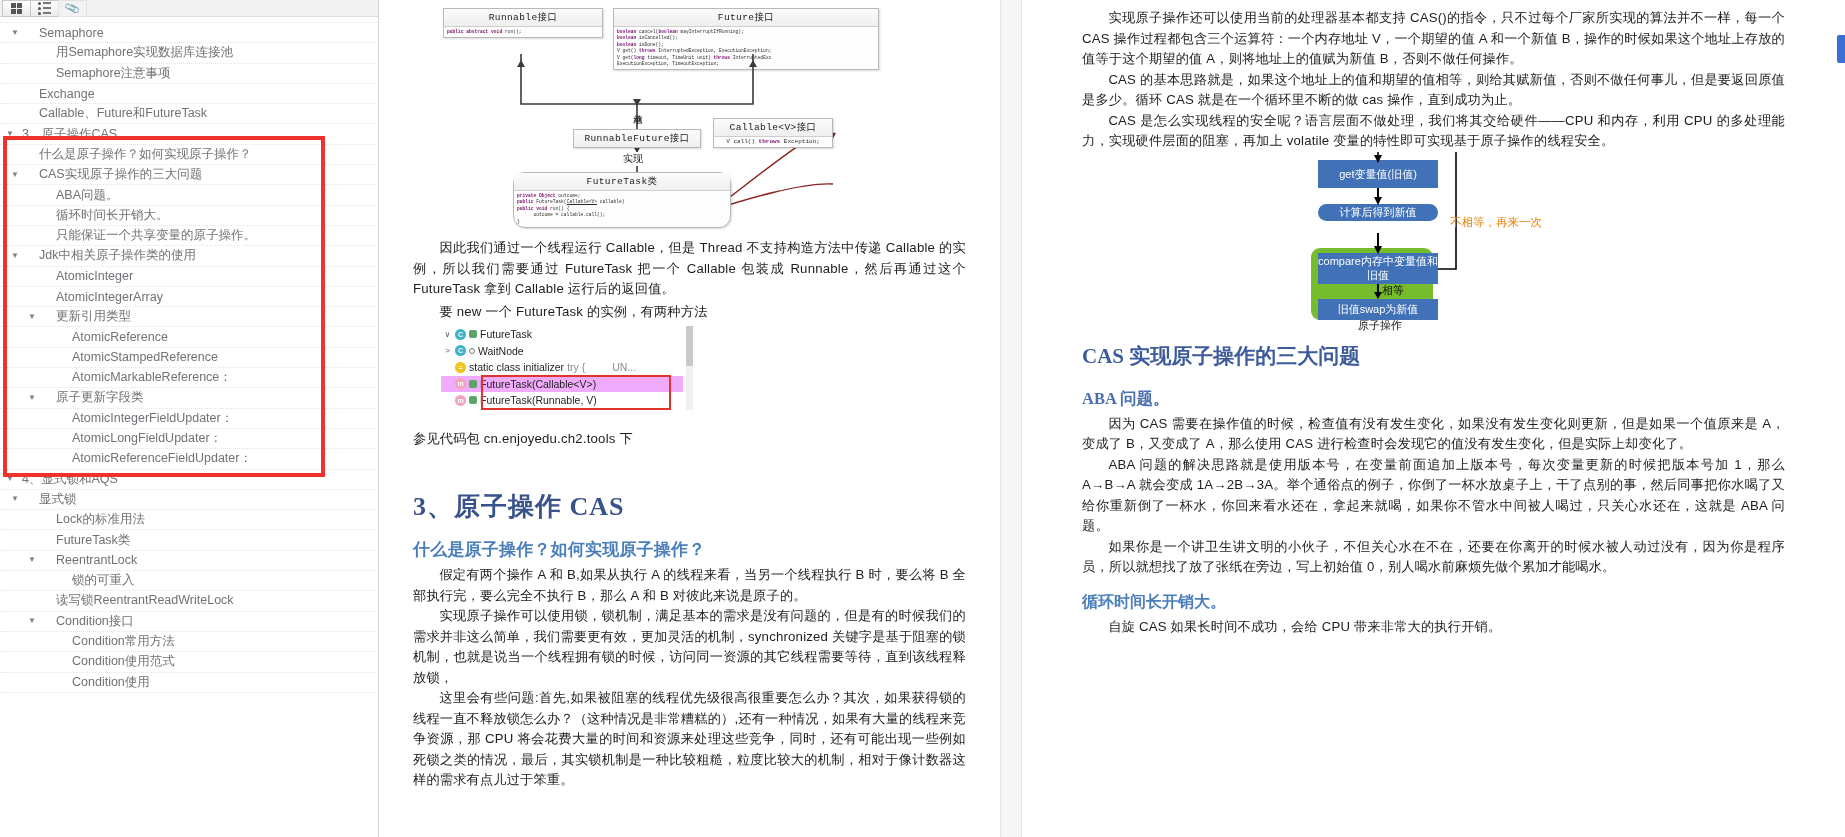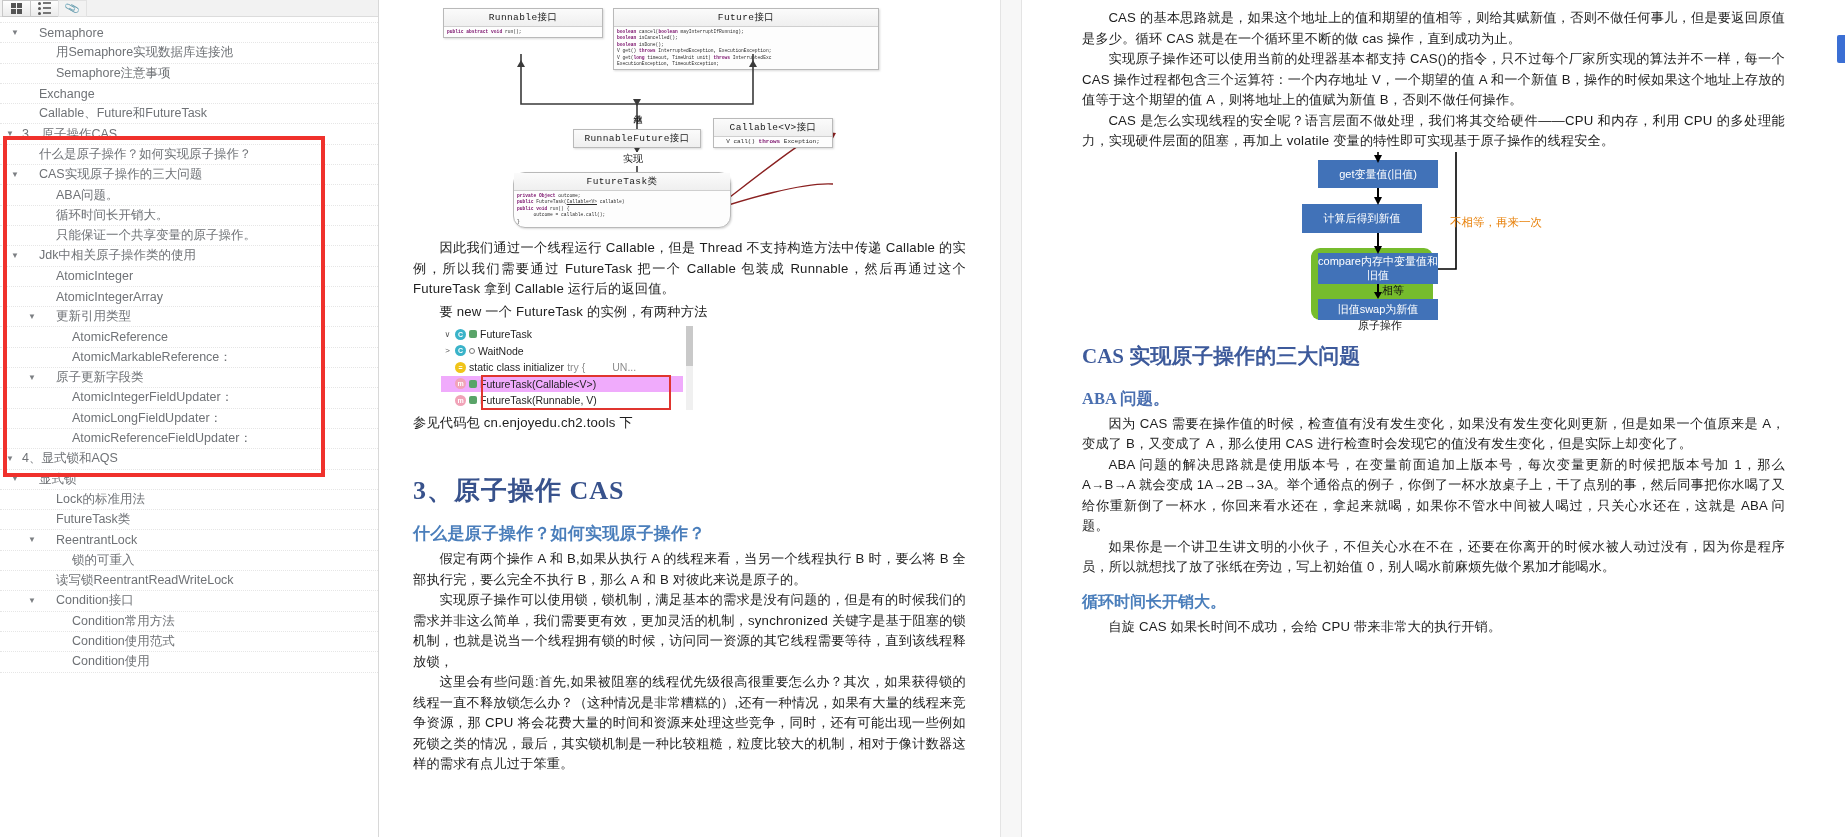--- a/index.html
+++ b/index.html
@@ -337,20 +337,23 @@
           </div>
           <div class="ol-item lv3">
             <span class="lbl">AtomicIntegerArray</span>
           </div>
           <div class="ol-item lv3">
             <span class="tw" style="left: 26px;">▼</span>
             <span class="lbl">更新引用类型</span>
           </div>
           <div class="ol-item lv4">
             <span class="lbl">AtomicReference</span>
+          </div>
+          <div class="ol-item lv4">
+            <span class="lbl">AtomicStampedReference</span>
           </div>
           <div class="ol-item lv4">
             <span class="lbl">AtomicMarkableReference：</span>
           </div>
           <div class="ol-item lv3">
             <span class="tw" style="left: 26px;">▼</span>
             <span class="lbl">原子更新字段类</span>
           </div>
           <div class="ol-item lv4">
             <span class="lbl">AtomicIntegerFieldUpdater：</span>
@@ -515,45 +518,45 @@
                 <span class="ico sq"></span>
                 <span>FutureTask(Runnable, V)</span>
               </div>
             </div>
           <div id="ide-redbox"></div>
           <div id="ide-scroll">
               <i></i>
             </div>
         </div>
 
-        <p class="para noind" style="margin-top:4px;">参见代码包 cn.enjoyedu.ch2.tools 下</p>
+        <p class="para noind" style="margin-top:20px;">参见代码包 cn.enjoyedu.ch2.tools 下</p>
 
         <h2 class="h-num" style="margin-top:40px;">3、原子操作 CAS</h2>
         <h3 class="h-sub" style="margin-top:14px;">什么是原子操作？如何实现原子操作？</h3>
 
         <p class="para" style="margin-top:4px;">假定有两个操作 A 和 B,如果从执行 A 的线程来看，当另一个线程执行 B 时，要么将 B 全部执行完，要么完全不执行 B，那么 A 和 B 对彼此来说是原子的。</p>
         <p class="para">实现原子操作可以使用锁，锁机制，满足基本的需求是没有问题的，但是有的时候我们的需求并非这么简单，我们需要更有效，更加灵活的机制，synchronized 关键字是基于阻塞的锁机制，也就是说当一个线程拥有锁的时候，访问同一资源的其它线程需要等待，直到该线程释放锁，</p>
         <p class="para">这里会有些问题:首先,如果被阻塞的线程优先级很高很重要怎么办？其次，如果获得锁的线程一直不释放锁怎么办？（这种情况是非常糟糕的）,还有一种情况，如果有大量的线程来竞争资源，那 CPU 将会花费大量的时间和资源来处理这些竞争，同时，还有可能出现一些例如死锁之类的情况，最后，其实锁机制是一种比较粗糙，粒度比较大的机制，相对于像计数器这样的需求有点儿过于笨重。</p>
       </div>
     </div>
 
     <div id="gutter"></div>
 
     <div class="page" id="page-right">
       <div class="doc-body" style="padding:8px 60px 0 60px;">
 
+        <p class="para">实现原子操作还可以使用当前的处理器基本都支持 CAS()的指令，只不过每个厂家所实现的算法并不一样，每一个 CAS 操作过程都包含三个运算符：一个内存地址 V，一个期望的值 A 和一个新值 B，操作的时候如果这个地址上存放的值等于这个期望的值 A，则将地址上的值赋为新值 B，否则不做任何操作。</p>
         <p class="para">CAS 的基本思路就是，如果这个地址上的值和期望的值相等，则给其赋新值，否则不做任何事儿，但是要返回原值是多少。循环 CAS 就是在一个循环里不断的做 cas 操作，直到成功为止。</p>
-        <p class="para">实现原子操作还可以使用当前的处理器基本都支持 CAS()的指令，只不过每个厂家所实现的算法并不一样，每一个 CAS 操作过程都包含三个运算符：一个内存地址 V，一个期望的值 A 和一个新值 B，操作的时候如果这个地址上存放的值等于这个期望的值 A，则将地址上的值赋为新值 B，否则不做任何操作。</p>
         <p class="para">CAS 是怎么实现线程的安全呢？语言层面不做处理，我们将其交给硬件——CPU 和内存，利用 CPU 的多处理能力，实现硬件层面的阻塞，再加上 volatile 变量的特性即可实现基于原子操作的线程安全。</p>
 
         <div id="flow">
           <div class="fl-green" style="left:229px; top:96px; width:122px; height:72px;"></div>
 
           <div class="fl-box" style="left:236px; top:8px; width:120px; height:28px;">get变量值(旧值)</div>
-          <div class="fl-box" style="left:220px; top:52px; width:120px; height:29px;">计算后得到新值</div>
+          <div class="fl-box" style="left:236px; top:52px; width:120px; height:17px;border-radius:10px;">计算后得到新值</div>
           <div class="fl-box" style="left:236px; top:101px; width:120px; height:31px;">compare内存中变量值和旧值</div>
           <div class="fl-box" style="left:236px; top:147px; width:120px; height:21px;">旧值swap为新值</div>
 
           <svg width="480" height="172" style="position:absolute;left:0;top:0;">
             <path d="M296,36 L296,46" stroke="#000" stroke-width="2" fill="none"></path>
             <path d="M292,45 l4,8 l4,-8 z" fill="#000"></path>
             <path d="M296,81 L296,95" stroke="#000" stroke-width="2" fill="none"></path>
             <path d="M292,94 l4,8 l4,-8 z" fill="#000"></path>
             <path d="M296,132 L296,141" stroke="#000" stroke-width="2" fill="none"></path>
             <path d="M292,140 l4,7 l4,-7 z" fill="#000"></path>

